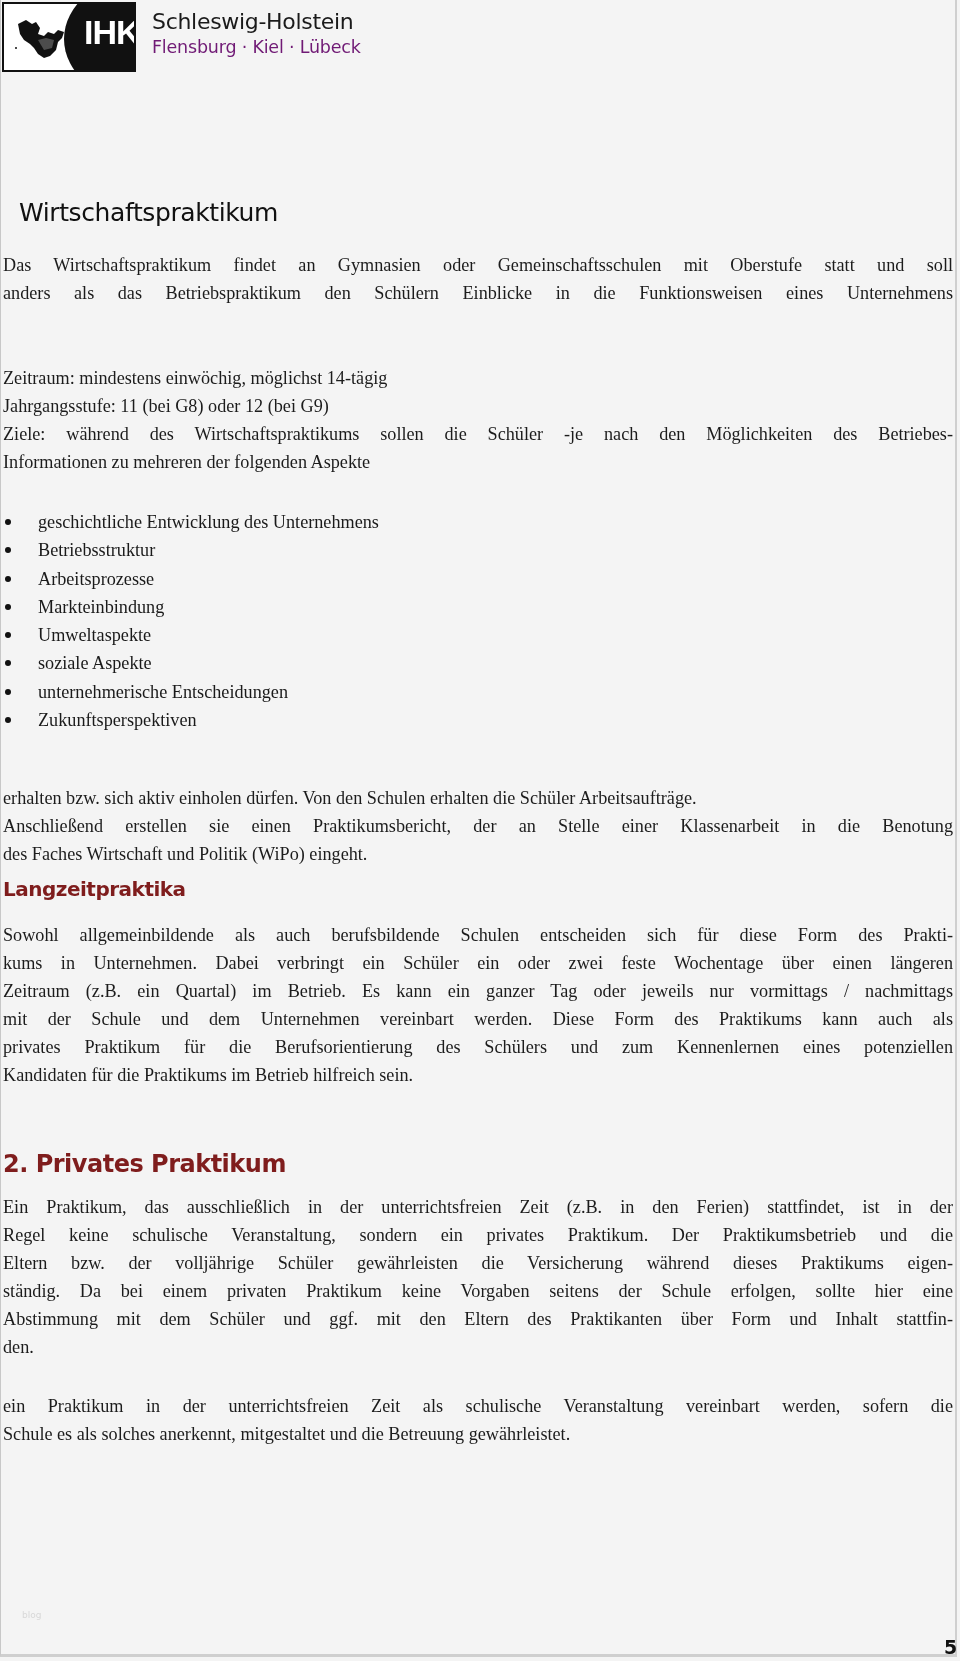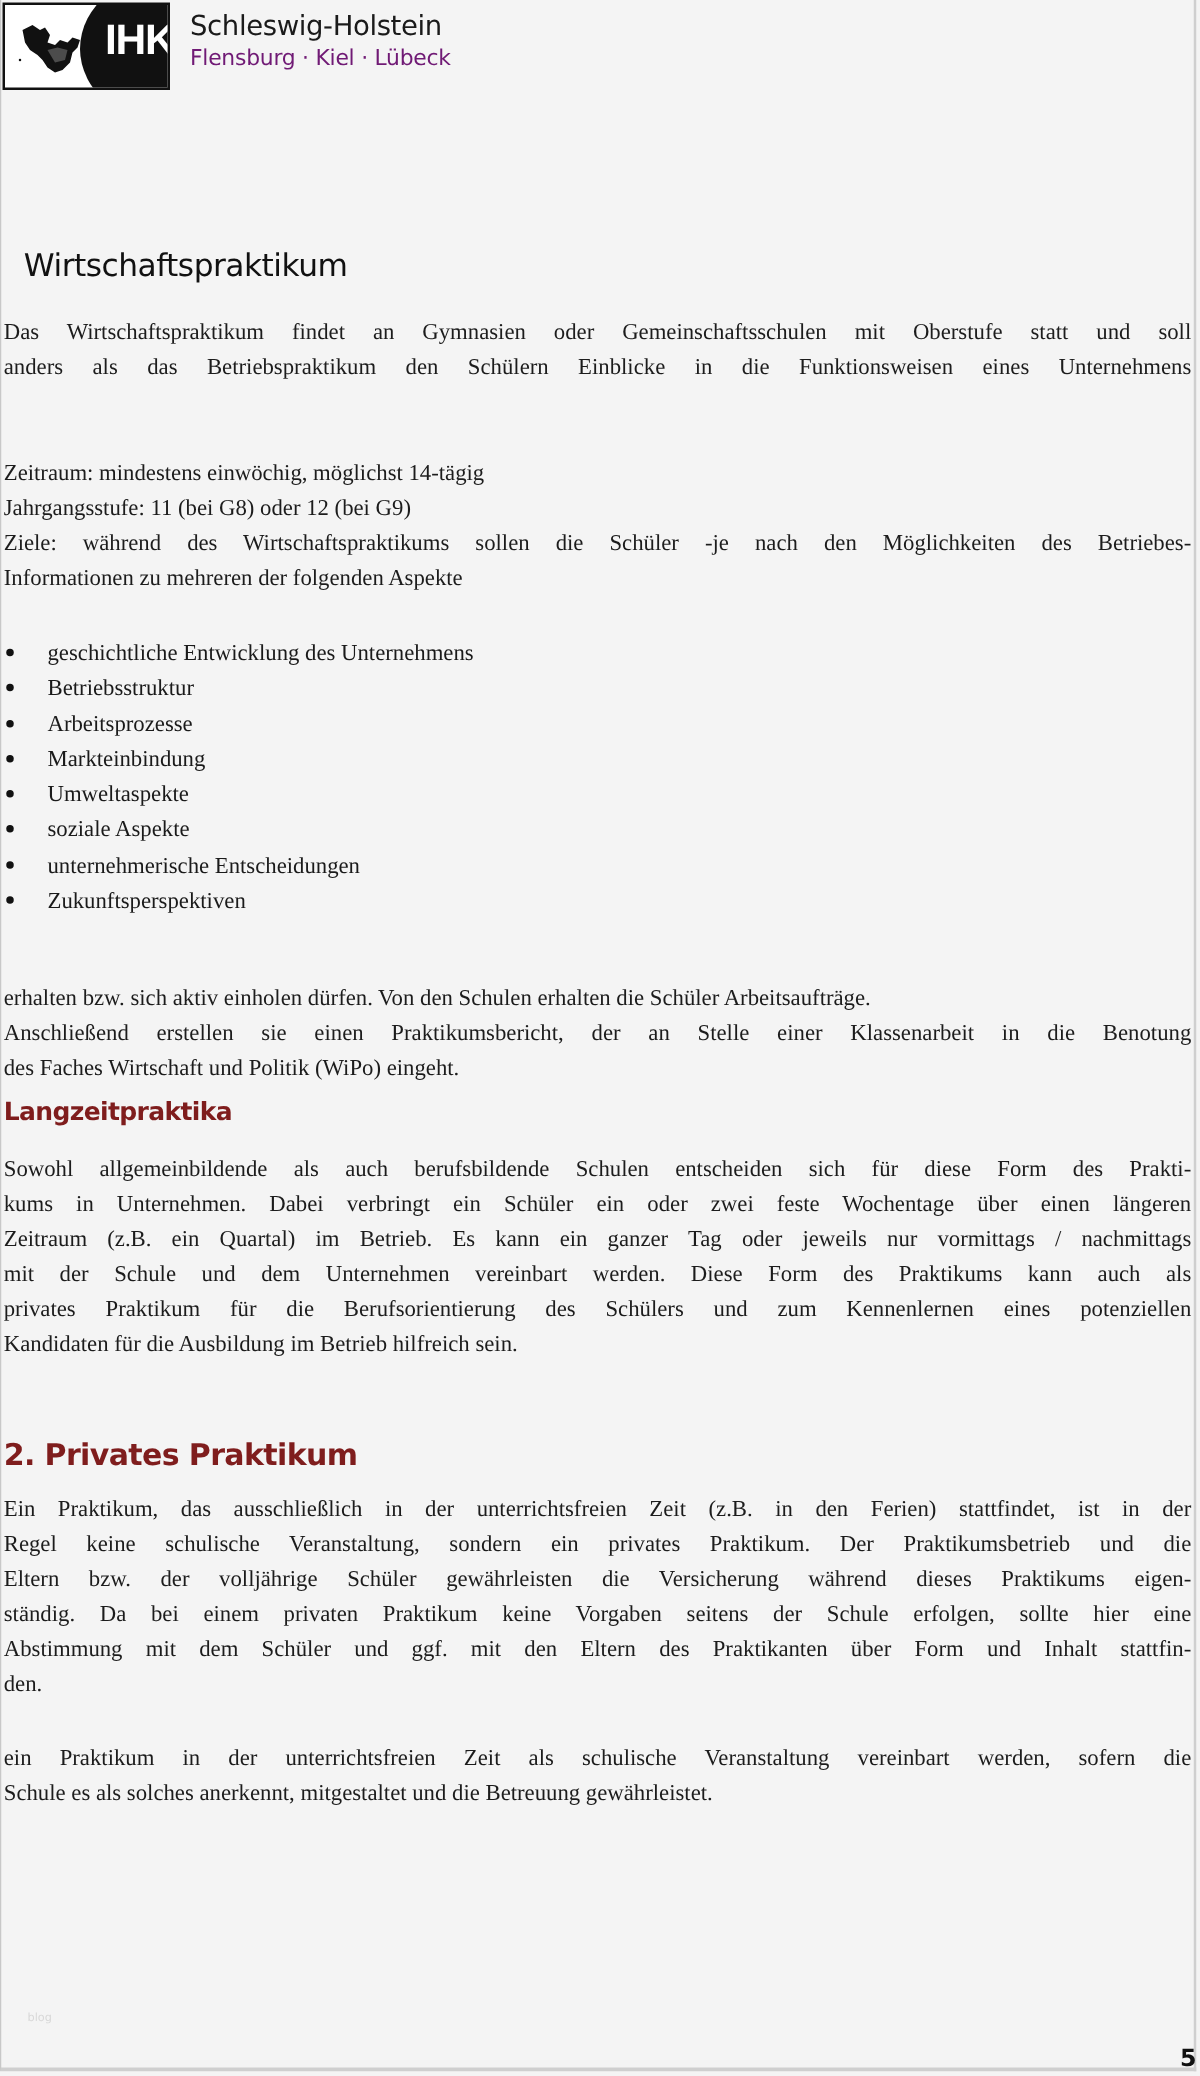--- a/index.html
+++ b/index.html
@@ -117,21 +117,21 @@
 </p>
 
 <h2 class="h2" style="top:877px; font-size:20px;">Langzeitpraktika</h2>
 
 <p class="para" style="top:921px;">
   <span class="line just">Sowohl allgemeinbildende als auch berufsbildende Schulen entscheiden sich für diese Form des Prakti-</span>
   <span class="line just">kums in Unternehmen. Dabei verbringt ein Schüler ein oder zwei feste Wochentage über einen längeren</span>
   <span class="line just">Zeitraum (z.B. ein Quartal) im Betrieb. Es kann ein ganzer Tag oder jeweils nur vormittags / nachmittags</span>
   <span class="line just">mit der Schule und dem Unternehmen vereinbart werden. Diese Form des Praktikums kann auch als</span>
   <span class="line just">privates Praktikum für die  Berufsorientierung des Schülers und zum Kennenlernen eines potenziellen</span>
-  <span class="line">Kandidaten für die Ausbildung im Betrieb hilfreich sein.</span>
+  <span class="line">Kandidaten für die Praktikums im Betrieb hilfreich sein.</span>
 </p>
 
 <h2 class="h2" style="top:1120px; font-size:24px;margin-top:30px;">2. Privates Praktikum</h2>
 
 <p class="para" style="top:1193px;">
   <span class="line just">Ein Praktikum, das ausschließlich in der unterrichtsfreien Zeit (z.B. in den Ferien) stattfindet, ist in der</span>
   <span class="line just">Regel keine schulische Veranstaltung, sondern ein privates Praktikum. Der Praktikumsbetrieb und die</span>
   <span class="line just">Eltern bzw. der volljährige Schüler gewährleisten die Versicherung während dieses Praktikums eigen-</span>
   <span class="line just">ständig. Da bei einem privaten Praktikum keine Vorgaben seitens der Schule erfolgen, sollte hier eine</span>
   <span class="line just">Abstimmung mit dem Schüler und ggf. mit den Eltern des Praktikanten über Form und Inhalt stattfin-</span>

